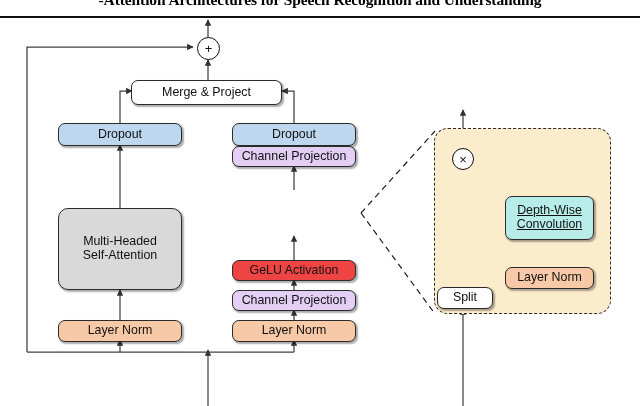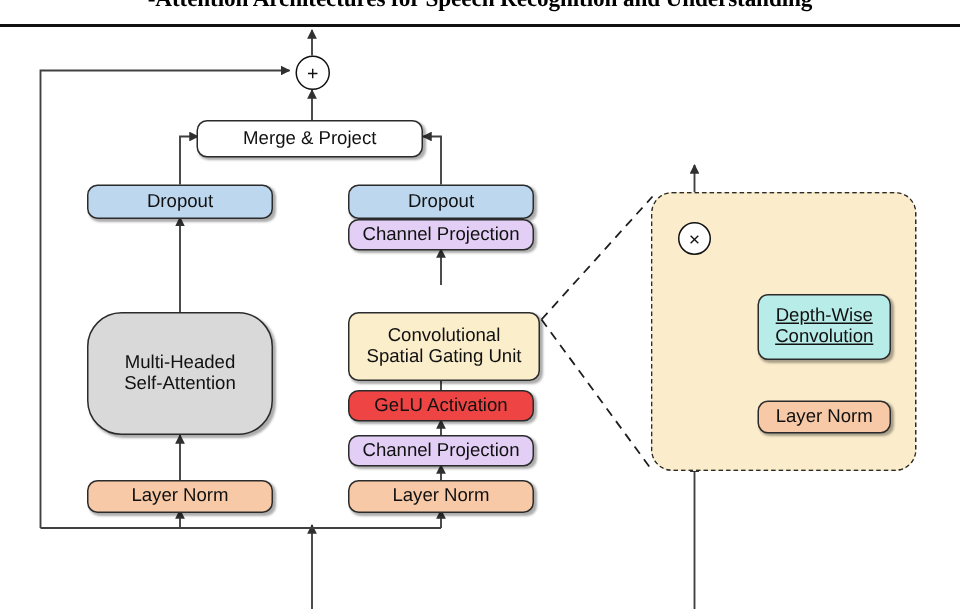--- a/index.html
+++ b/index.html
@@ -174,37 +174,36 @@
   </div>
 
   <div class="node" style="left:131px; top:62px; width:151px; height:25px; background:#ffffff;">Merge &amp; Project</div>
 
   <div class="node" style="left:58px; top:105px; width:124px; height:23px; background:#bdd7ee;">Dropout</div>
 
   <div class="node" style="left:232px; top:105px; width:124px; height:23px; background:#bdd7ee;">Dropout</div>
 
   <div class="node" style="left:232px; top:128px; width:124px; height:21px; background:#e3cff5;">Channel Projection</div>
 
-  <div class="node" style="left:58px; top:190px; width:124px; height:82px; background:#d9d9d9; border-radius:23px;">Multi-Headed
+  <div class="node" style="left:58px; top:190px; width:124px; height:82px; background:#d9d9d9; border-radius:10px;">Multi-Headed
 Self-Attention</div>
 
-  <div class="node" style="left:232px; top:190px; width:128px; height:46px; background:#fbeecb;">Convolutional
-Spatial Gating Unit</div>
 
   <div class="node" style="left:232px; top:242px; width:124px; height:21px; background:#ef4444;">GeLU Activation</div>
 
   <div class="node" style="left:232px; top:272px; width:124px; height:21px; background:#e3cff5;">Channel Projection</div>
 
   <div class="node" style="left:58px; top:302px; width:124px; height:22px; background:#f7c9a6;">Layer Norm</div>
 
   <div class="node" style="left:232px; top:302px; width:124px; height:22px; background:#f7c9a6;">Layer Norm</div>
 
   <div class="opnode" style="left:452px; top:130px; width:22px; height:22px;">
     <span>×</span>
   </div>
 
   <div class="node" style="left:505px; top:178px; width:89px; height:44px; background:#b8ece8;text-decoration:underline;">Depth-Wise
 Convolution</div>
 
   <div class="node" style="left:505px; top:249px; width:89px; height:22px; background:#f7c9a6;">Layer Norm</div>
 
+  <div class="node" style="left:437px; top:269px; width:56px; height:22px; background:#ffffff;">Split</div>
 
 </div>
 
 </body></html>

